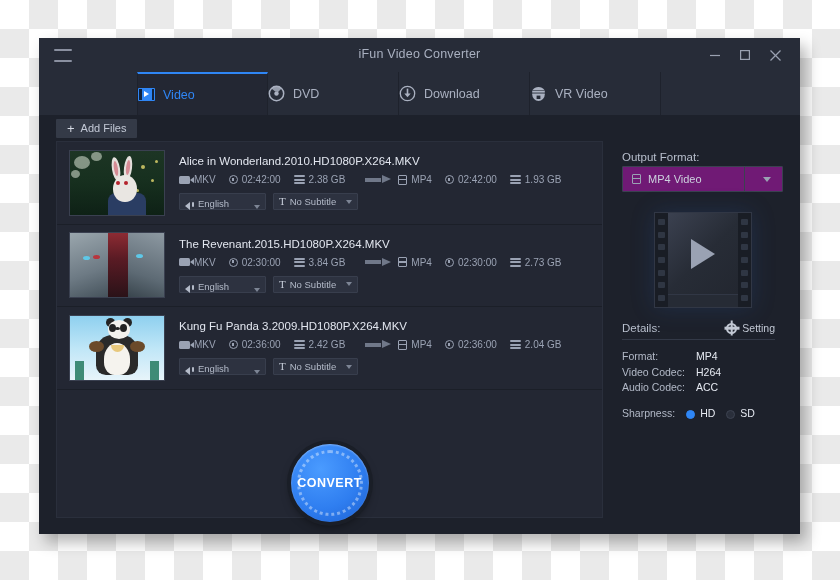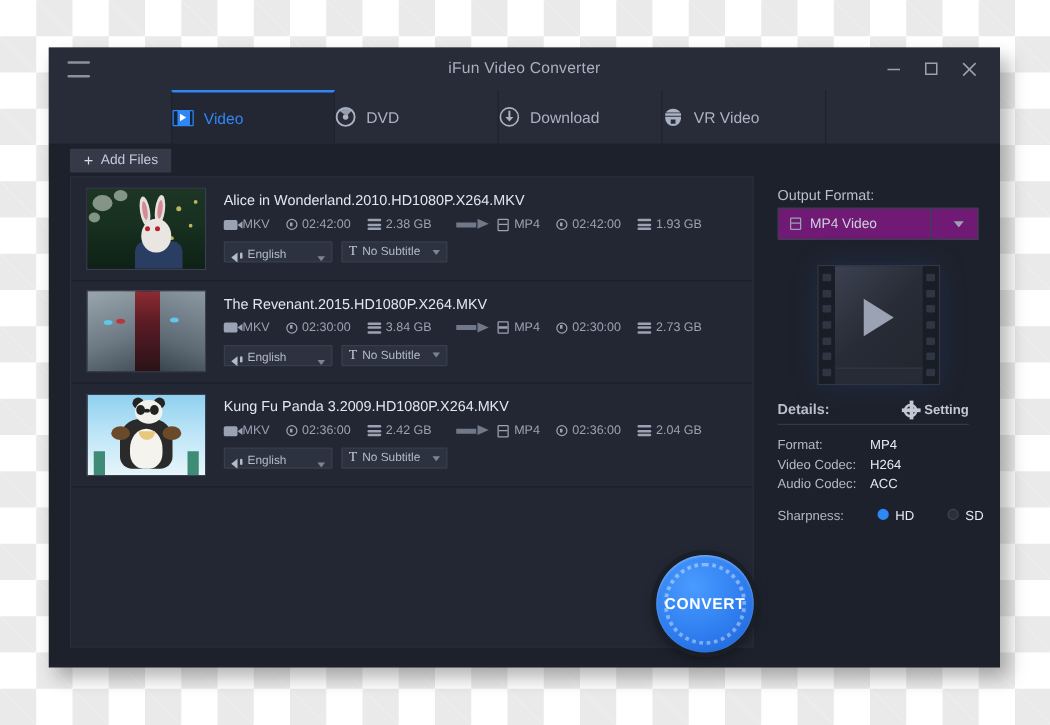--- a/index.html
+++ b/index.html
@@ -367,21 +367,20 @@
     border-top: 15px solid transparent;
     border-bottom: 15px solid transparent;
   }
 
   .details-head {
     display: flex; align-items: center;
     font-size: 11.5px; color: #b8bfcd;
     padding-bottom: 5px;
     border-bottom: 1px solid #333947;
     margin-right: 8px;
-    font-weight: bold;
   }
   .setting-btn {
     margin-left: auto;
     display: inline-flex; align-items: center; gap: 5px;
     font-size: 10.5px; color: #c2c8d4; cursor: pointer;
   }
   .gear {
     width: 11px; height: 11px;
     border: 2px solid #c2c8d4;
     border-radius: 50%;
@@ -396,34 +395,34 @@
   .kv { margin-top: 9px; font-size: 10.5px; color: #b2b9c7; line-height: 15.5px; }
   .kv .row { display: flex; }
   .kv .k { width: 74px; color: #b2b9c7; }
   .kv .v { color: #e6eaf2; }
 
   .sharp {
     margin-top: 11px;
     display: flex; align-items: center;
     font-size: 10.5px; color: #b2b9c7;
   }
-  .radio { display: inline-flex; align-items: flex-start; gap: 5px; margin-left: 27px; cursor: pointer; }
+  .radio { display: inline-flex; align-items: flex-end; gap: 5px; margin-left: 11px; cursor: pointer; }
   .dot { width: 9px; height: 9px; border-radius: 50%; background: #2a2f3b; border: 1px solid #3d4351; }
   .dot.on { background: #2f86f5; border-color: #2f86f5; }
   .radio span { color: #e6eaf2; }
 
   
   .convert-zone {
     position: absolute;
     left: 17px;
     right: 0;
     bottom: 12px;
     width: 547px;
     display: flex;
-    justify-content: flex-end;
+    justify-content: center;
     pointer-events: none;
   }
   .convert-btn {
     pointer-events: auto;
     width: 78px; height: 78px;
     border-radius: 50%;
     background: radial-gradient(circle at 38% 32%, #4a9bff 0%, #2f7ef0 55%, #1b5fd0 100%);
     box-shadow: 0 0 0 4px #1a1e27, 0 4px 10px rgba(0,0,0,.5), inset 0 1px 2px rgba(255,255,255,.35);
     display: flex; align-items: center; justify-content: center;
     color: #ffffff;

